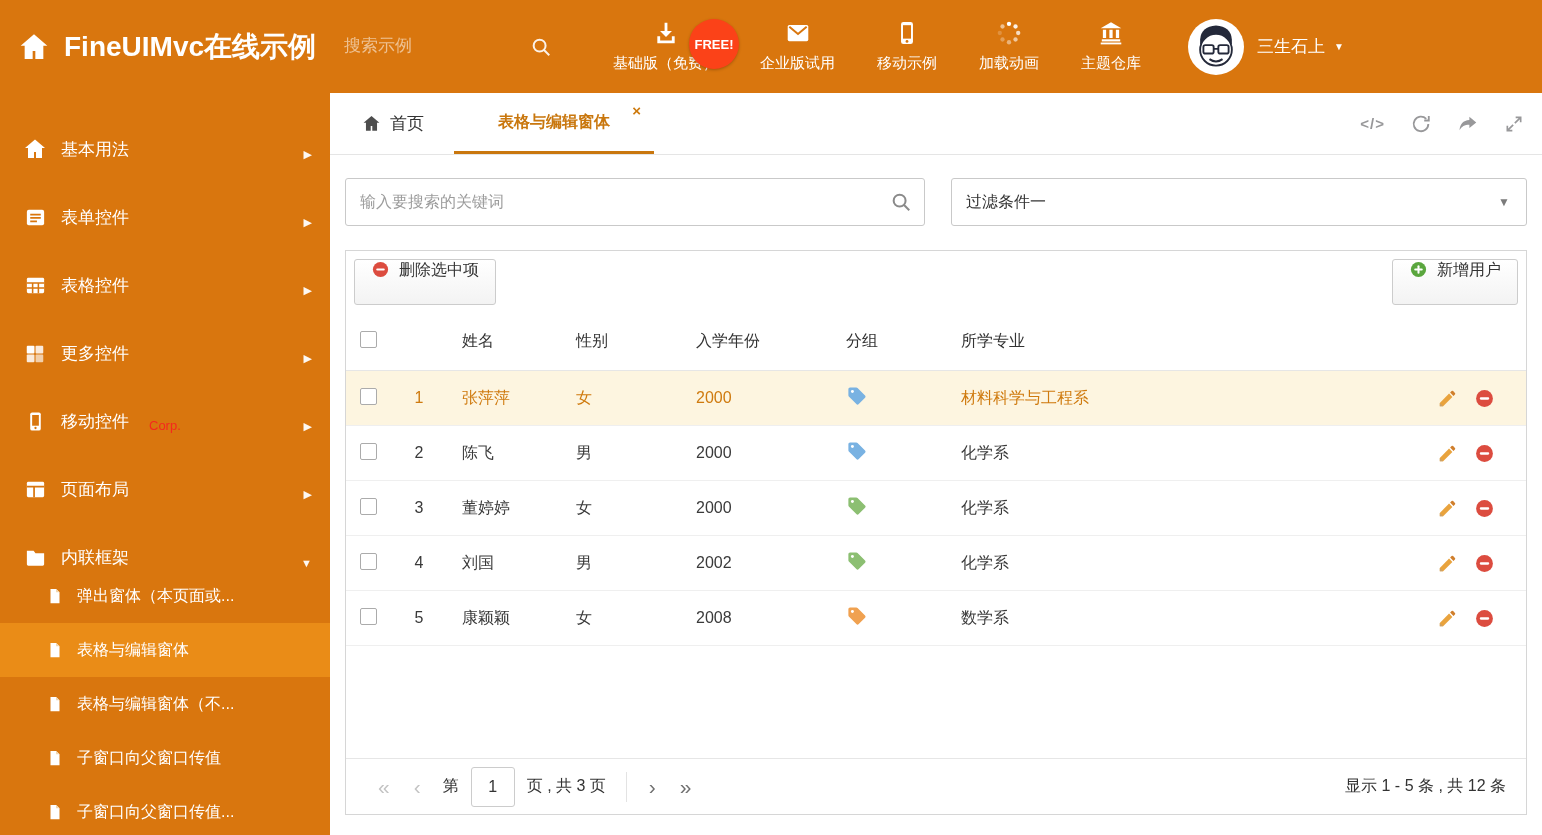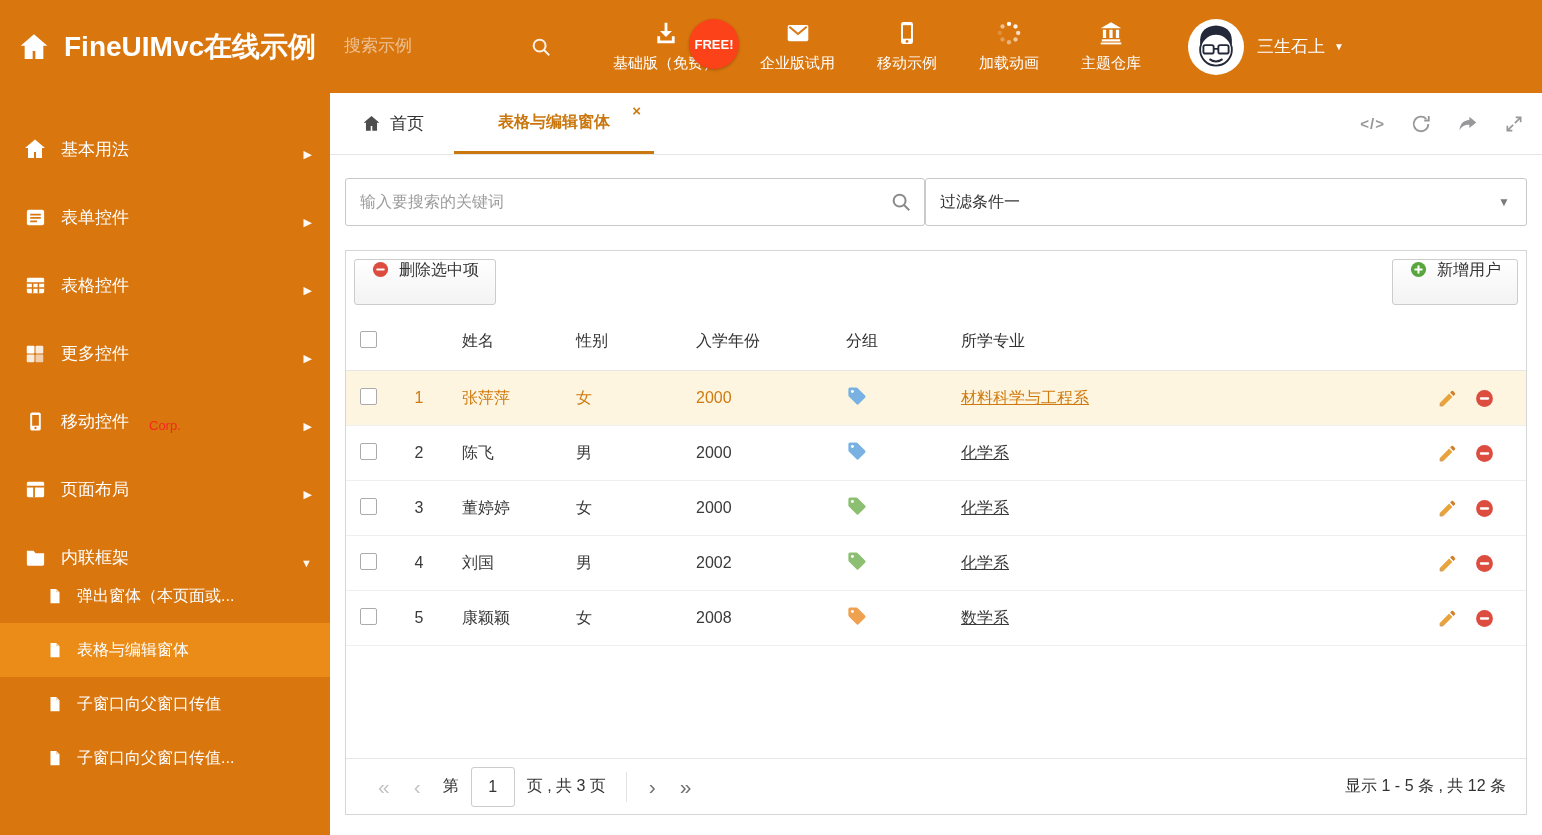--- a/index.html
+++ b/index.html
@@ -39,21 +39,21 @@
   
   .main{position:absolute;top:93px;left:330px;width:1212px;height:742px;background:#fff}
   .tabbar{height:62px;border-bottom:1px solid #e5e5e5;display:flex;align-items:stretch;padding-left:14px;position:relative}
   .tab{display:flex;align-items:center;gap:9px;padding:0 18px;font-size:17px;color:#333;cursor:pointer}
   .tab-active{margin-left:12px;padding:0 44px;color:#c9770e;font-weight:bold;border-bottom:3px solid #c9770e;position:relative;cursor:pointer;display:flex;align-items:center}
   .tab-close{position:absolute;top:10px;right:13px;font-size:15px;color:#cd7a0e;font-weight:bold;cursor:pointer;line-height:1}
   .tabbar-icons{position:absolute;right:18px;top:0;height:100%;display:flex;align-items:center;gap:25px}
   .code-icon{color:#98989a;font-weight:bold;font-size:15px;letter-spacing:1px;cursor:pointer}
   .tabbar-icons .icon{cursor:pointer}
 
-  .filter-row{display:flex;margin:23px 15px 0 15px;gap:0}
+  .filter-row{display:flex;margin:23px 15px 0 15px;gap:26px}
   .search-box{width:580px;height:48px;border:1px solid #c9c9c9;border-radius:3px;position:relative;display:flex;align-items:center}
   .search-input{border:none;outline:none;flex:1;margin:0 46px 0 14px;font-size:16px;color:#333;font-family:inherit;min-width:0}
   .search-input::placeholder{color:#9c9c9c}
   .search-box .icon{position:absolute;right:12px}
   .dropdown{flex:1;height:48px;border:1px solid #c9c9c9;border-radius:3px;display:flex;align-items:center;
     padding:0 16px 0 14px;font-size:16px;color:#333;cursor:pointer}
   .dropdown-caret{margin-left:auto;color:#7b7b7b;font-size:12px}
 
   .panel{position:absolute;left:15px;right:15px;top:157px;height:565px;border:1px solid #d6d6d6;background:#fff}
   .toolbar{height:62px;display:flex;align-items:center;justify-content:space-between;padding:0 8px}
@@ -66,21 +66,21 @@
   .grid-row.selected{background:#fdf5e0;color:#cf7a0e}
   .grid-row.selected .major-link{color:#cf7a0e}
   .c-check{padding-left:14px}
   .c-num{text-align:center}
   .p-name{padding-left:16px}
   .p-gender{padding-left:15px}
   .p-year{padding-left:15px}
   .p-group{padding-left:20px}
   .p-major{padding-left:15px}
   .checkbox{width:17px;height:17px;border:1px solid #ababab;border-radius:2px;background:#fff;display:inline-block;cursor:pointer}
-  .major-link{color:#3a3a3a;text-decoration:underline;cursor:pointer}
+  .major-link{color:#3a3a3a;cursor:pointer}
   .c-actions{display:flex;gap:16px;justify-content:center}
   .c-actions .icon{cursor:pointer}
 
   .pagination{position:absolute;bottom:0;left:0;right:0;height:56px;border-top:1px solid #e6e6e6;
     display:flex;align-items:center;padding:0 20px;font-size:16px;color:#333}
   .pg-btn{font-size:21px;color:#6f6f6f;padding:0 12px;cursor:pointer;user-select:none}
   .pg-btn.disabled{color:#c3c3c3}
   .pg-group{display:flex;align-items:center;gap:12px;margin:0 10px;white-space:nowrap}
   .page-input{width:44px;height:40px;border:1px solid #ccc;border-radius:3px;text-align:center;font-size:16px;color:#333;outline:none;font-family:inherit}
   .pg-divider{width:1px;height:30px;background:#e3e3e3;margin:0 10px}
@@ -273,20 +273,29 @@
         </span>
         <span>表格与编辑窗体</span>
       </div>
       <div class="sub-item">
         <span class="icon">
           <svg width="18" height="18" viewBox="0 0 24 24">
             <path d="M6 2.5h7.5L18 7v14.5H6z" fill="#fff"></path>
             <path d="M13.5 2.5 18 7h-4.5z" fill="#f2d4a8"></path>
           </svg>
         </span>
+        <span>表格与编辑窗体（不...</span>
+      </div>
+      <div class="sub-item">
+        <span class="icon">
+          <svg width="18" height="18" viewBox="0 0 24 24">
+            <path d="M6 2.5h7.5L18 7v14.5H6z" fill="#fff"></path>
+            <path d="M13.5 2.5 18 7h-4.5z" fill="#f2d4a8"></path>
+          </svg>
+        </span>
         <span>子窗口向父窗口传值</span>
       </div>
       <div class="sub-item">
         <span class="icon">
           <svg width="18" height="18" viewBox="0 0 24 24">
             <path d="M6 2.5h7.5L18 7v14.5H6z" fill="#fff"></path>
             <path d="M13.5 2.5 18 7h-4.5z" fill="#f2d4a8"></path>
           </svg>
         </span>
         <span>子窗口向父窗口传值...</span>

